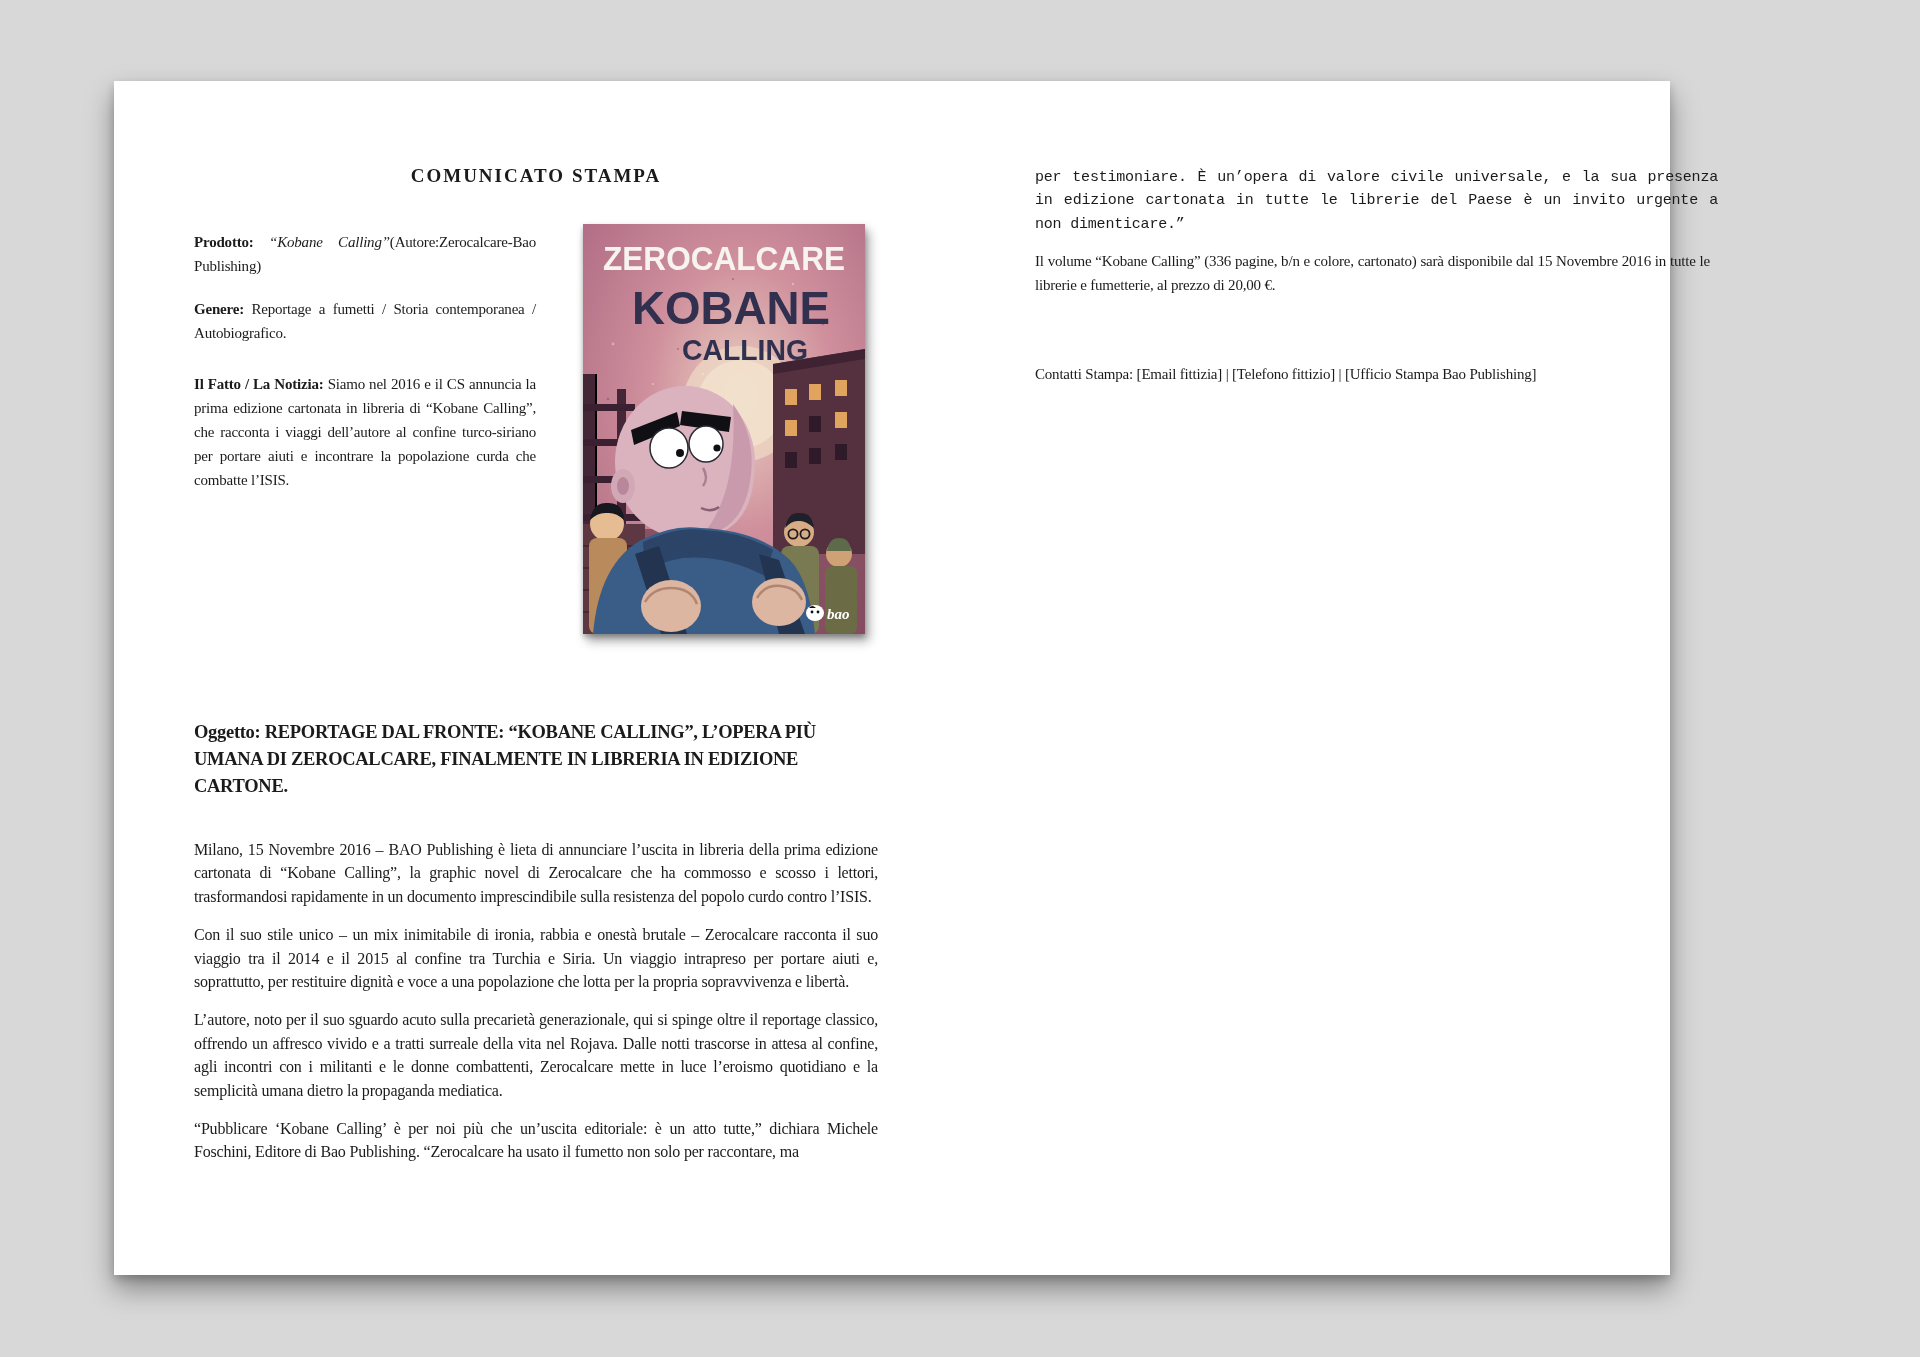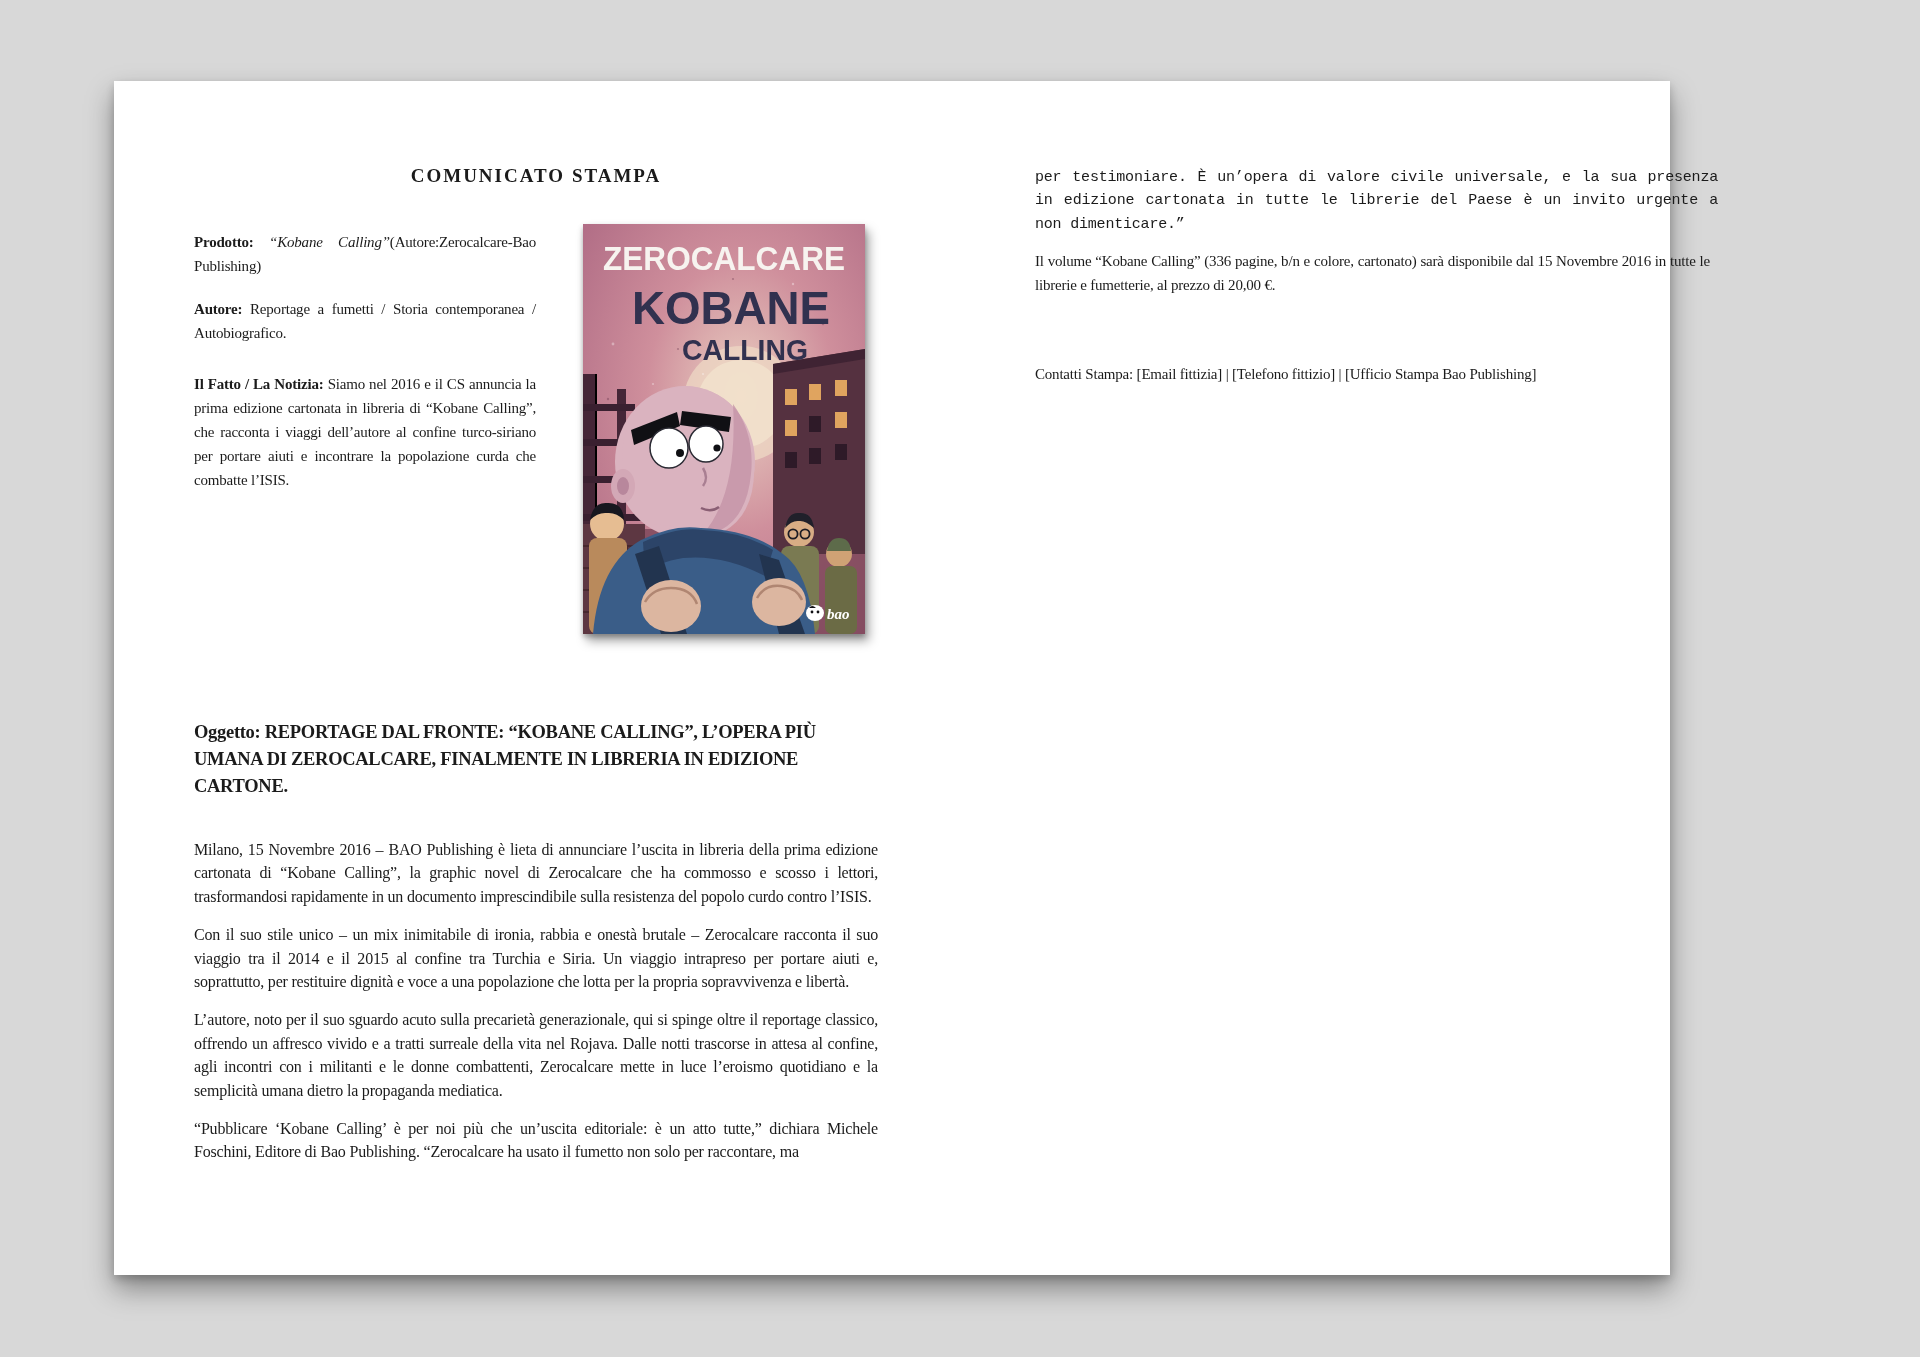--- a/index.html
+++ b/index.html
@@ -58,21 +58,21 @@
 </style>
 </head>
 <body>
 
 <div class="page">
 
   <div class="col-title">COMUNICATO STAMPA</div>
 
   <div class="info">
     <p class="p-prodotto"><b>Prodotto:</b> <i>“Kobane Calling”</i><span>(Autore:Zerocalcare-Bao Publishing)</span></p>
-    <p class="p-genere"><b>Autore:</b> <span>Reportage a fumetti / Storia contemporanea / Autobiografico.</span></p>
+    <p class="p-genere"><b>Genere:</b> <span>Reportage a fumetti / Storia contemporanea / Autobiografico.</span></p>
     <p class="p-fatto"><b>Il Fatto / La Notizia:</b> <span>Siamo nel 2016 e il CS annuncia la prima edizione cartonata in libreria di “Kobane Calling”, che racconta i viaggi dell’autore al confine turco-siriano per portare aiuti e incontrare la popolazione curda che combatte l’ISIS.</span></p>
   </div>
 
   <div class="cover">
     <svg viewBox="0 0 282 410" xmlns="http://www.w3.org/2000/svg">
       <defs>
         <radialGradient id="sky" cx="0.56" cy="0.42" r="0.95">
           <stop offset="0" stop-color="#ead0c2"></stop>
           <stop offset="0.35" stop-color="#cf8f9c"></stop>
           <stop offset="0.75" stop-color="#b06c85"></stop>

